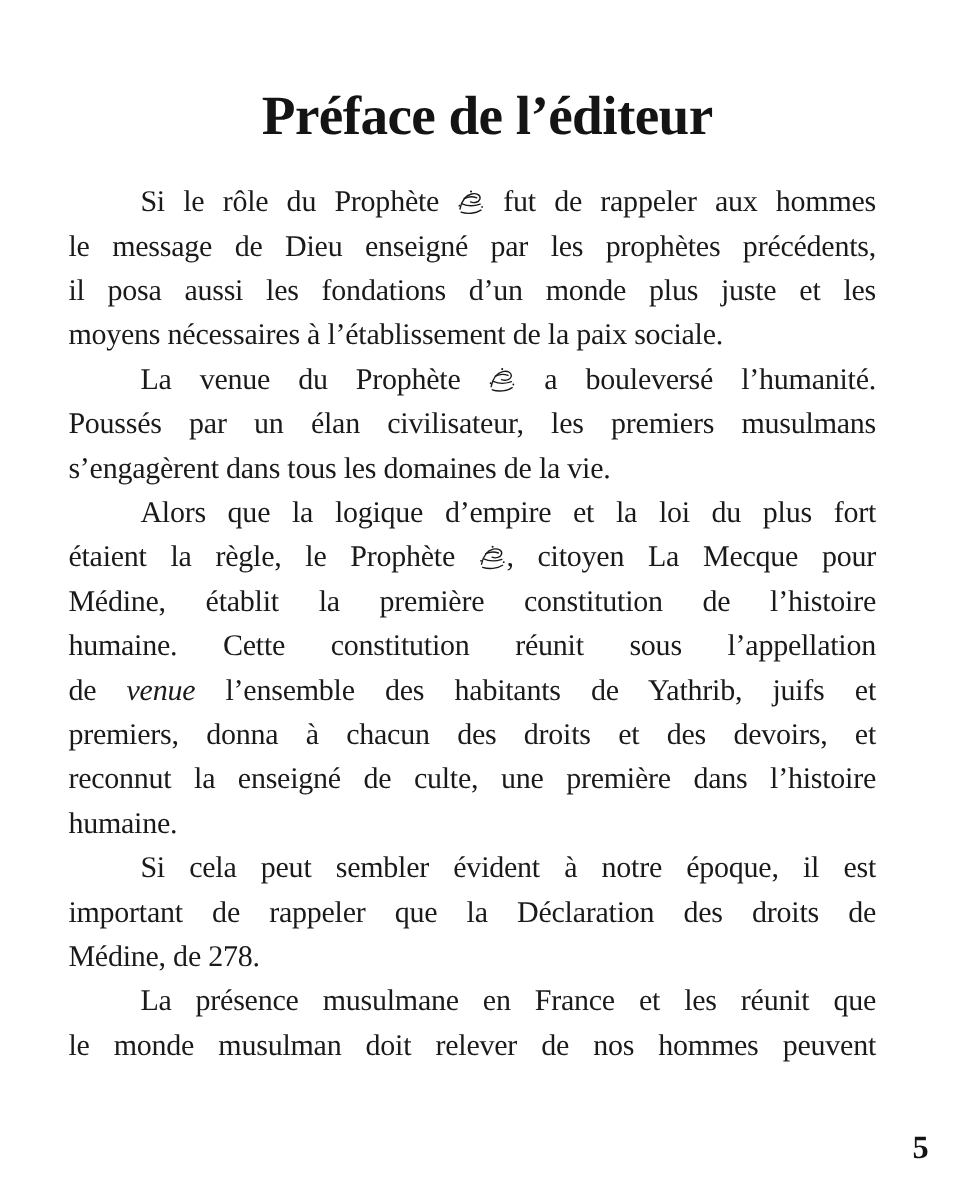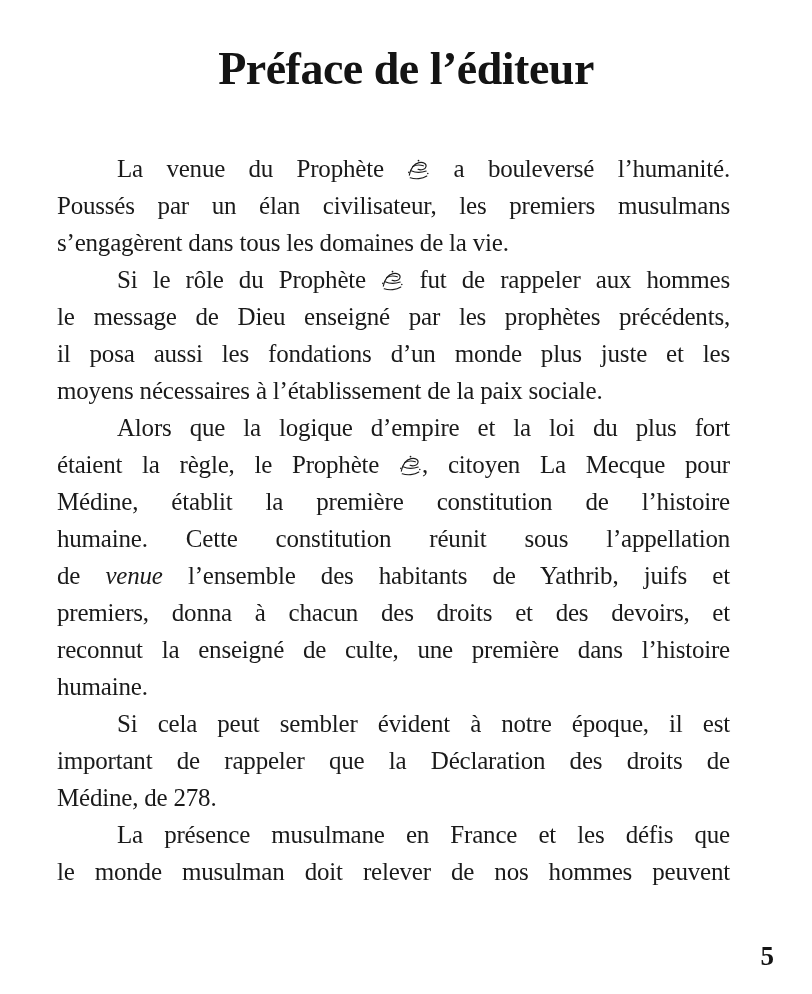--- a/index.html
+++ b/index.html
@@ -12,21 +12,21 @@
     width: 812px;
     height: 994px;
     margin: 0 auto;
     background: #ffffff;
     font-family: "Liberation Serif", serif;
     color: #1a1a1a;
     overflow: hidden;
   }
   .title {
     margin: 0;
-    padding-top: 44px;
+    padding-top: 72px;
     text-align: center;
     font-size: 46px;
     line-height: 1.1;
     font-weight: bold;
     letter-spacing: -0.5px;
     color: #141414;
   }
   .body-text {
     position: absolute;
     left: 57px;
@@ -76,57 +76,57 @@
     color: #141414;
   }
 </style>
 </head>
 <body>
 
 <div class="page" style="color: rgb(26, 26, 26); background: rgb(255, 255, 255);">
   <h1 class="title">Préface de l’éditeur</h1>
   <main class="body-text" id="body-text">
       <div class="para">
-        <div class="line indent"><span>La venue du Prophète </span><span class="honorific" title="ﷺ">
-  <svg viewBox="0 0 26 24" xmlns="http://www.w3.org/2000/svg" aria-hidden="true">
-    <g fill="none" stroke="#1a1a1a" stroke-width="1.3" stroke-linecap="round">
-      <path d="M2.5 18.5 C4 11 8 5.5 13.5 4.2 C18.5 3 22.5 5.5 21.5 9 C20.6 12 16 13.2 12.5 11.8"></path>
-      <path d="M4.5 13.5 C9 15.5 16 15.8 21.8 13.8"></path>
-      <path d="M6.5 8.5 C10 6.8 15 6.5 18.5 7.8"></path>
-      <path d="M3.5 21.5 C9.5 23.5 17.5 22.8 22.5 19.5"></path>
-    </g>
-    <g fill="#1a1a1a">
-      <circle cx="13" cy="1.8" r="1"></circle>
-      <circle cx="23.6" cy="16.5" r="0.9"></circle>
-      <circle cx="2" cy="15.3" r="0.9"></circle>
-    </g>
-  </svg>
-</span><span> a bouleversé l’humanité.</span></div>
-        <div class="line"><span>Poussés par un élan civilisateur, les premiers musulmans</span></div>
-        <div class="line last"><span>s’engagèrent dans tous les domaines de la vie.</span></div>
-      </div>
-      <div class="para">
         <div class="line indent"><span>Si le rôle du Prophète </span><span class="honorific" title="ﷺ">
   <svg viewBox="0 0 26 24" xmlns="http://www.w3.org/2000/svg" aria-hidden="true">
     <g fill="none" stroke="#1a1a1a" stroke-width="1.3" stroke-linecap="round">
       <path d="M2.5 18.5 C4 11 8 5.5 13.5 4.2 C18.5 3 22.5 5.5 21.5 9 C20.6 12 16 13.2 12.5 11.8"></path>
       <path d="M4.5 13.5 C9 15.5 16 15.8 21.8 13.8"></path>
       <path d="M6.5 8.5 C10 6.8 15 6.5 18.5 7.8"></path>
       <path d="M3.5 21.5 C9.5 23.5 17.5 22.8 22.5 19.5"></path>
     </g>
     <g fill="#1a1a1a">
       <circle cx="13" cy="1.8" r="1"></circle>
       <circle cx="23.6" cy="16.5" r="0.9"></circle>
       <circle cx="2" cy="15.3" r="0.9"></circle>
     </g>
   </svg>
 </span><span> fut de rappeler aux hommes</span></div>
         <div class="line"><span>le message de Dieu enseigné par les prophètes précédents,</span></div>
         <div class="line"><span>il posa aussi les fondations d’un monde plus juste et les</span></div>
         <div class="line last"><span>moyens nécessaires à l’établissement de la paix sociale.</span></div>
+      </div>
+      <div class="para">
+        <div class="line indent"><span>La venue du Prophète </span><span class="honorific" title="ﷺ">
+  <svg viewBox="0 0 26 24" xmlns="http://www.w3.org/2000/svg" aria-hidden="true">
+    <g fill="none" stroke="#1a1a1a" stroke-width="1.3" stroke-linecap="round">
+      <path d="M2.5 18.5 C4 11 8 5.5 13.5 4.2 C18.5 3 22.5 5.5 21.5 9 C20.6 12 16 13.2 12.5 11.8"></path>
+      <path d="M4.5 13.5 C9 15.5 16 15.8 21.8 13.8"></path>
+      <path d="M6.5 8.5 C10 6.8 15 6.5 18.5 7.8"></path>
+      <path d="M3.5 21.5 C9.5 23.5 17.5 22.8 22.5 19.5"></path>
+    </g>
+    <g fill="#1a1a1a">
+      <circle cx="13" cy="1.8" r="1"></circle>
+      <circle cx="23.6" cy="16.5" r="0.9"></circle>
+      <circle cx="2" cy="15.3" r="0.9"></circle>
+    </g>
+  </svg>
+</span><span> a bouleversé l’humanité.</span></div>
+        <div class="line"><span>Poussés par un élan civilisateur, les premiers musulmans</span></div>
+        <div class="line last"><span>s’engagèrent dans tous les domaines de la vie.</span></div>
       </div>
       <div class="para">
         <div class="line indent"><span>Alors que la logique d’empire et la loi du plus fort</span></div>
         <div class="line"><span>étaient la règle, le Prophète </span><span class="honorific" title="ﷺ">
   <svg viewBox="0 0 26 24" xmlns="http://www.w3.org/2000/svg" aria-hidden="true">
     <g fill="none" stroke="#1a1a1a" stroke-width="1.3" stroke-linecap="round">
       <path d="M2.5 18.5 C4 11 8 5.5 13.5 4.2 C18.5 3 22.5 5.5 21.5 9 C20.6 12 16 13.2 12.5 11.8"></path>
       <path d="M4.5 13.5 C9 15.5 16 15.8 21.8 13.8"></path>
       <path d="M6.5 8.5 C10 6.8 15 6.5 18.5 7.8"></path>
       <path d="M3.5 21.5 C9.5 23.5 17.5 22.8 22.5 19.5"></path>
@@ -144,18 +144,18 @@
         <div class="line"><span>premiers, donna à chacun des droits et des devoirs, et</span></div>
         <div class="line"><span>reconnut la enseigné de culte, une première dans l’histoire</span></div>
         <div class="line last"><span>humaine.</span></div>
       </div>
       <div class="para">
         <div class="line indent"><span>Si cela peut sembler évident à notre époque, il est</span></div>
         <div class="line"><span>important de rappeler que la Déclaration des droits de</span></div>
         <div class="line last"><span>Médine, de 278.</span></div>
       </div>
       <div class="para">
-        <div class="line indent"><span>La présence musulmane en France et les défis que</span></div>
+        <div class="line indent"><span>La présence musulmane en France et les réunit que</span></div>
         <div class="line"><span>le monde musulman doit relever de nos hommes peuvent</span></div>
       </div>
     </main>
   <div class="page-number">5</div>
 </div>
 
 </body></html>

